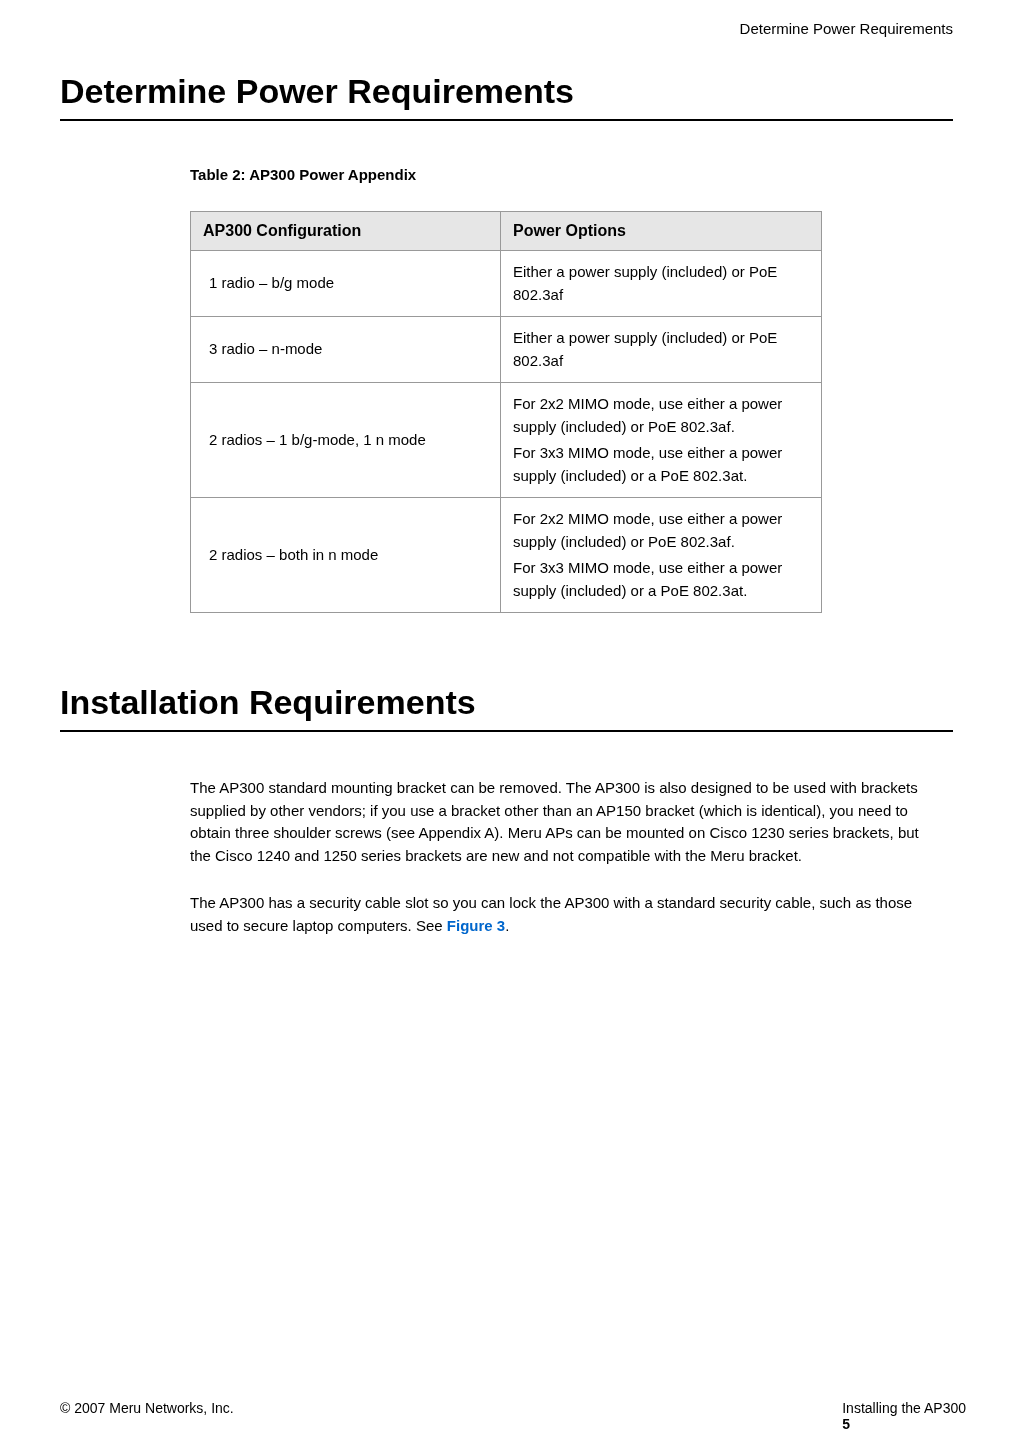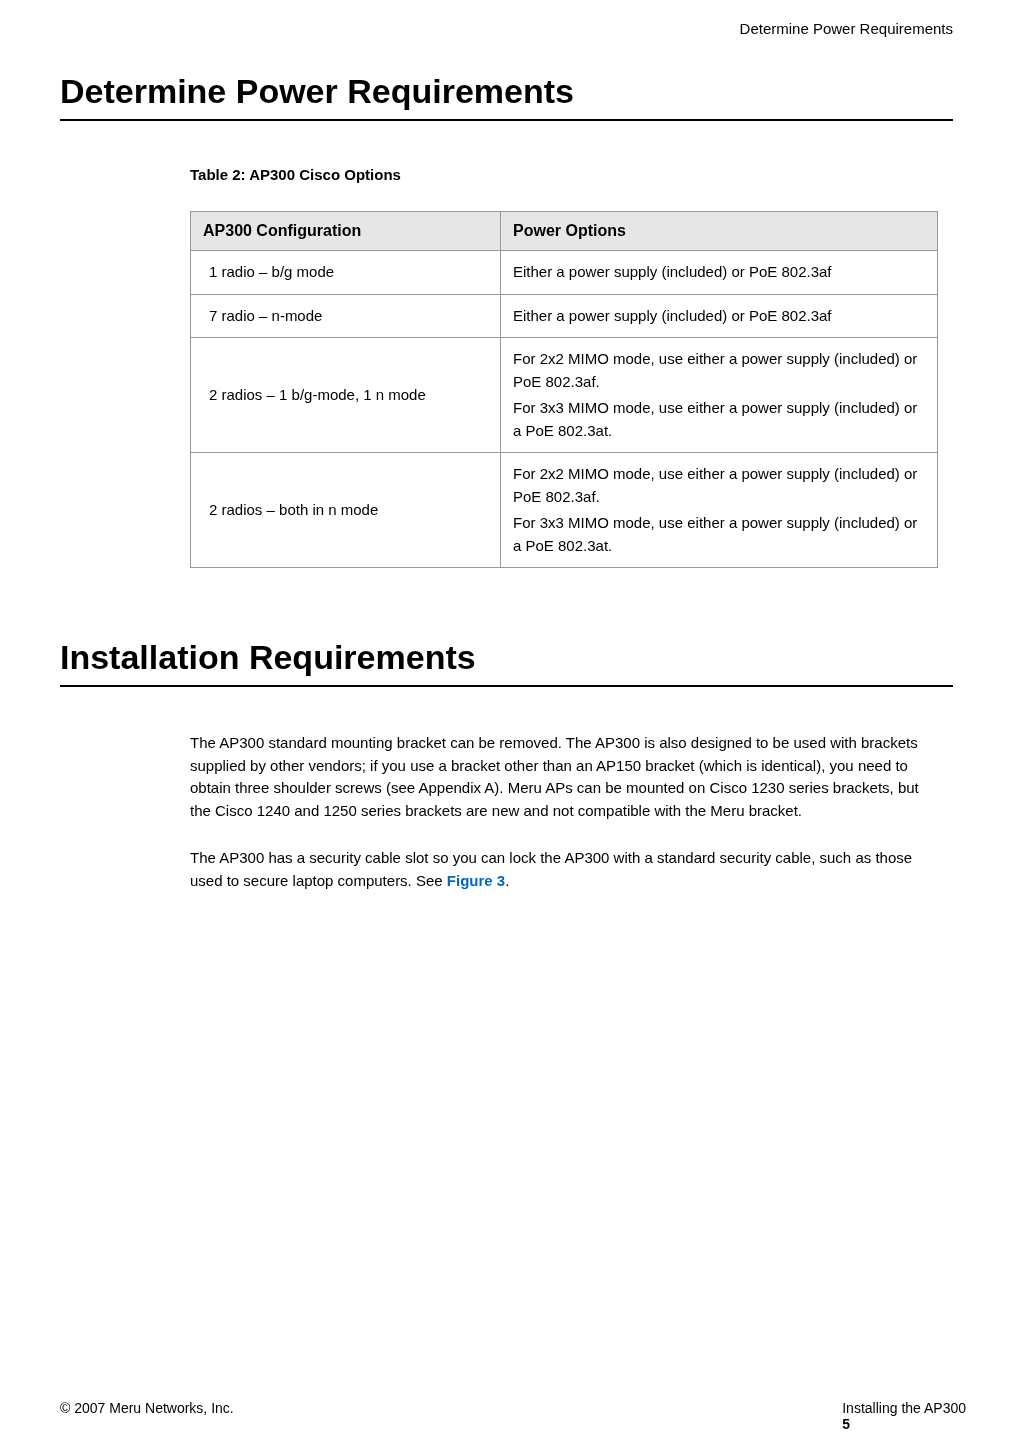--- a/index.html
+++ b/index.html
@@ -47,21 +47,21 @@
       color: #0066cc;
       font-weight: bold;
     }
     .table-caption {
       font-size: 15px;
       font-weight: bold;
       margin-bottom: 28px;
     }
     .power-table {
       border-collapse: collapse;
-      width: 748px;
+      width: 632px;
       margin-bottom: 70px;
     }
     .power-table th {
       background: #e6e6e6;
       font-family: Arial, Helvetica, sans-serif;
       font-size: 16px;
       font-weight: bold;
       text-align: left;
       padding: 10px 12px;
       border: 1px solid #999;
@@ -104,36 +104,36 @@
 </head>
 <body>
 
 <div class="header-right">Determine Power Requirements</div>
 
 <h1 class="section-title">Determine Power Requirements</h1>
 <hr class="section-divider">
 
 <div class="content-body">
 
-  <p class="table-caption">Table 2: AP300 Cisco Options</p>
+  <p class="table-caption">Table 2: AP300 Power Appendix</p>
 
   <table class="power-table">
     <thead>
       <tr>
         <th>AP300 Configuration</th>
         <th>Power Options</th>
       </tr>
     </thead>
     <tbody>
       <tr>
         <td class="col1">1 radio – b/g mode</td>
         <td>Either a power supply (included) or PoE 802.3af</td>
       </tr>
       <tr>
-        <td class="col1">7 radio – n-mode</td>
+        <td class="col1">3 radio – n-mode</td>
         <td>Either a power supply (included) or PoE 802.3af</td>
       </tr>
       <tr>
         <td class="col1">2 radios – 1 b/g-mode, 1 n mode</td>
         <td class="multi-para">
           <p>For 2x2 MIMO mode, use either a power supply (included) or PoE 802.3af.</p>
           <p>For 3x3 MIMO mode, use either a power supply (included) or a PoE 802.3at.</p>
         </td>
       </tr>
       <tr>

